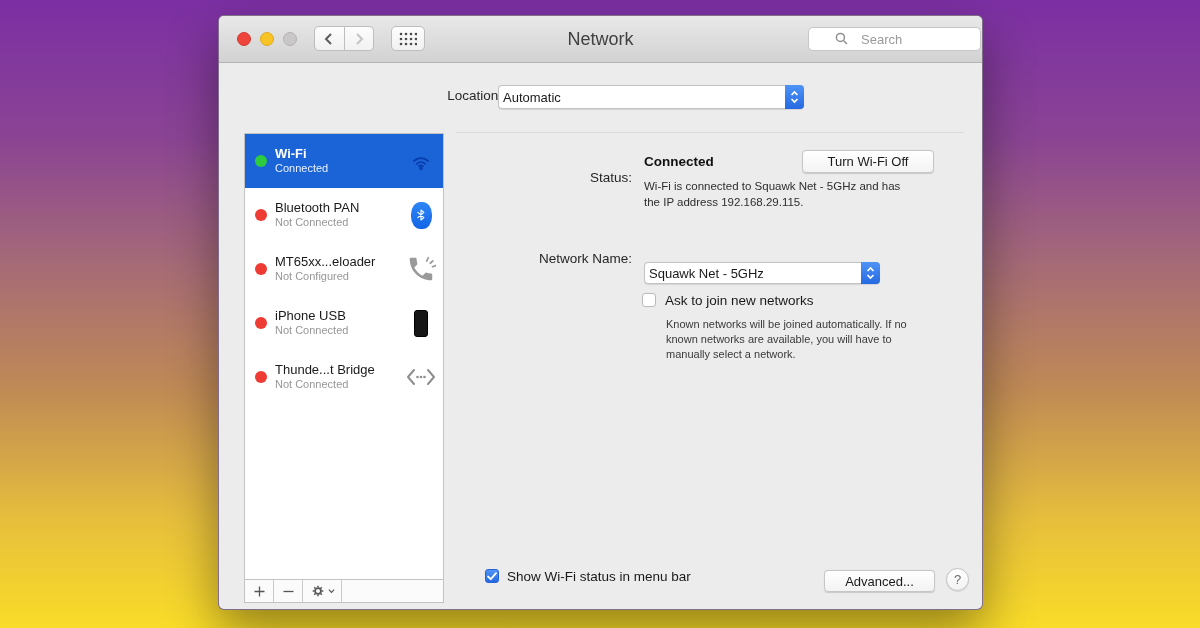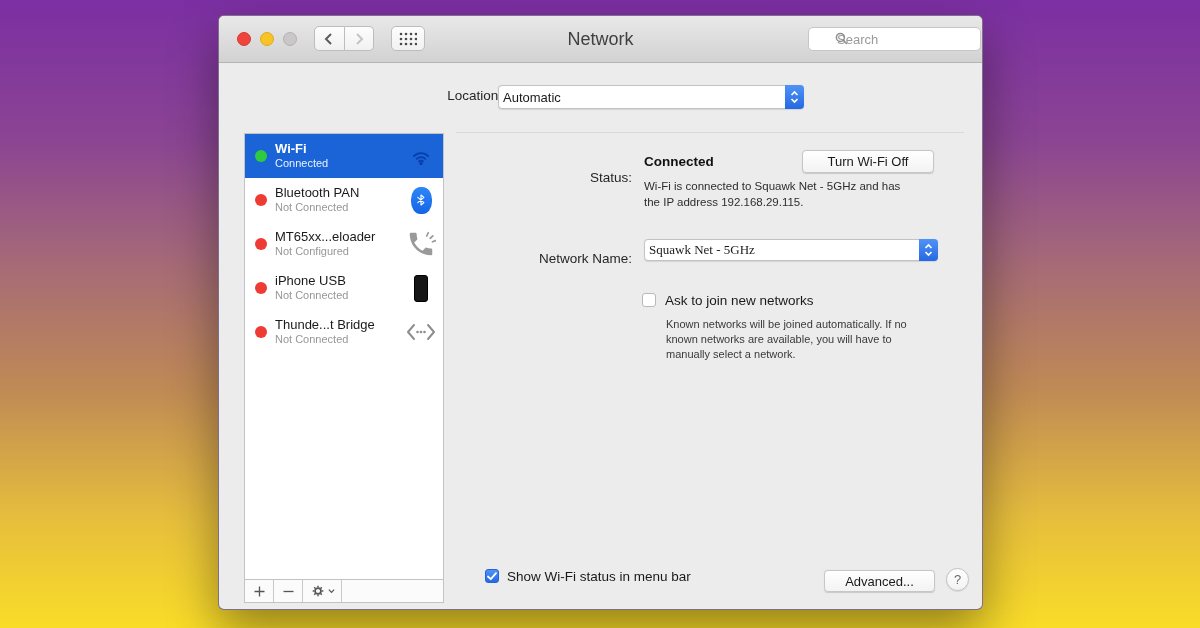--- a/index.html
+++ b/index.html
@@ -50,21 +50,21 @@
 
   .win-title {
     position:absolute; left:200px; right:200px; top:0; height:47px;
     display:flex; align-items:center; justify-content:center;
     font-size:18px; color:#404040;
   }
 
   .searchbox { position:absolute; left:589px; top:11px; width:173px; height:24px; }
   .searchbox input {
     width:100%; height:100%; border:1px solid #c6c6c6; border-radius:5px;
-    background:#fff; padding:0 8px 0 28px; font-size:13px; color:#444;
+    background:#fff; padding:0 8px 0 52px; font-size:13px; color:#444;
     font-family:inherit; outline:none;
   }
   .searchbox input::placeholder { color:#9a9a9a; }
   .searchbox .mag { position:absolute; left:27px; top:5px; }
 
   
   .loc-label {
     position:absolute; right:480px; top:72px; font-size:13.5px; color:#262626;
   }
   .select {
@@ -73,29 +73,29 @@
     font-size:13px; color:#1a1a1a;
     box-shadow:0 .5px 1px rgba(0,0,0,.10);
   }
   .select .val { flex:1; padding:0 4px; white-space:nowrap; overflow:hidden; }
   .select .stepper {
     width:19px; align-self:stretch; margin:-1px -1px -1px 0;
     background:linear-gradient(180deg,#4f93f7,#2569e2);
     border-radius:0 4px 4px 0; display:flex; align-items:center; justify-content:center;
   }
   .sel-location { left:279px; top:69px; width:306px; height:24px; }
-  .sel-network  { left:425px; top:223px; width:294px; height:22px;font-family:Liberation Serif, serif; }
+  .sel-network  { left:425px; top:246px; width:236px; height:22px; }
 
   
   .sidebar {
     position:absolute; left:25px; top:117px; width:200px; height:470px;
     background:#fff; border:1px solid #c3c3c3;
   }
   .sb-rows { position:absolute; left:0; right:0; top:0; bottom:23px; overflow:hidden; }
-  .sb-row { position:relative; height:44px; display:flex; align-items:center; padding:0 6px 0 10px; }
+  .sb-row { position:relative; height:54px; display:flex; align-items:center; padding:0 6px 0 10px; }
   .sb-row.selected { background:#1a64d8; }
   .dot { width:12px; height:12px; border-radius:50%; flex:0 0 auto; }
   .dot.green { background:#2ecb41; }
   .dot.red   { background:#ee3b34; }
   .sb-text { flex:1; margin-left:8px; line-height:1.25; overflow:hidden; }
   .sb-title { display:block; font-size:13px; color:#1a1a1a; white-space:nowrap; }
   .sb-sub   { display:block; font-size:11px; color:#979797; white-space:nowrap; }
   .sb-row.selected .sb-title { color:#fff; font-weight:bold; }
   .sb-row.selected .sb-sub   { color:#eaf1ff; }
   .sb-icon { flex:0 0 auto; width:32px; display:flex; align-items:center; justify-content:center; }

